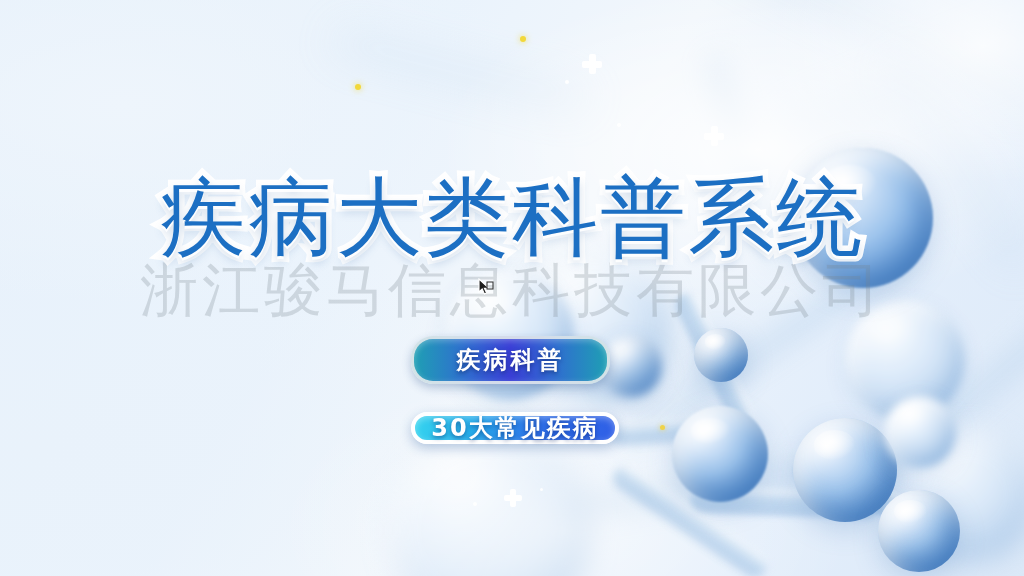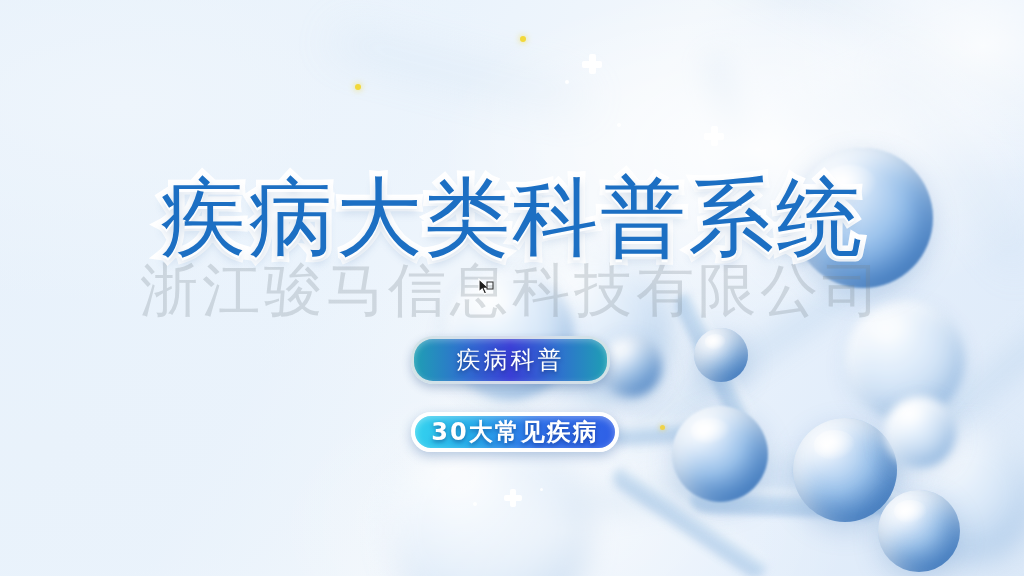--- a/index.html
+++ b/index.html
@@ -135,28 +135,28 @@
     width: 199px; height: 48px;
     border-radius: 22px;
     border: 3px solid rgba(226,232,236,0.92);
     background: linear-gradient(90deg, #1f9fb4 0%, #2f6fcf 26%, #3a3fd6 50%, #2f6fcf 74%, #1f9fb4 100%);
     box-shadow:
       0 4px 10px rgba(40,80,140,0.30),
       inset 0 2px 6px rgba(255,255,255,0.30);
   }
   .btn-primary .btn-label {
     font-size: 24px;
-    font-weight: 400;
+    font-weight: 700;
     letter-spacing: 3px;
     color: #ffffff;
     text-shadow: 0 2px 4px rgba(10,30,90,0.55);
   }
   .btn-secondary {
     left: 411px; top: 412px;
-    width: 208px; height: 40px;
+    width: 208px; height: 32px;
     border-radius: 24px;
     border: 4px solid #ffffff;
     background: linear-gradient(100deg, #35d4ef 0%, #27aeea 28%, #2f6fe8 62%, #2f5fe6 100%);
     box-shadow:
       0 4px 12px rgba(40,90,160,0.32),
       inset 0 2px 7px rgba(255,255,255,0.35);
   }
   .btn-secondary .btn-label {
     font-size: 24px;
     font-weight: 700;

